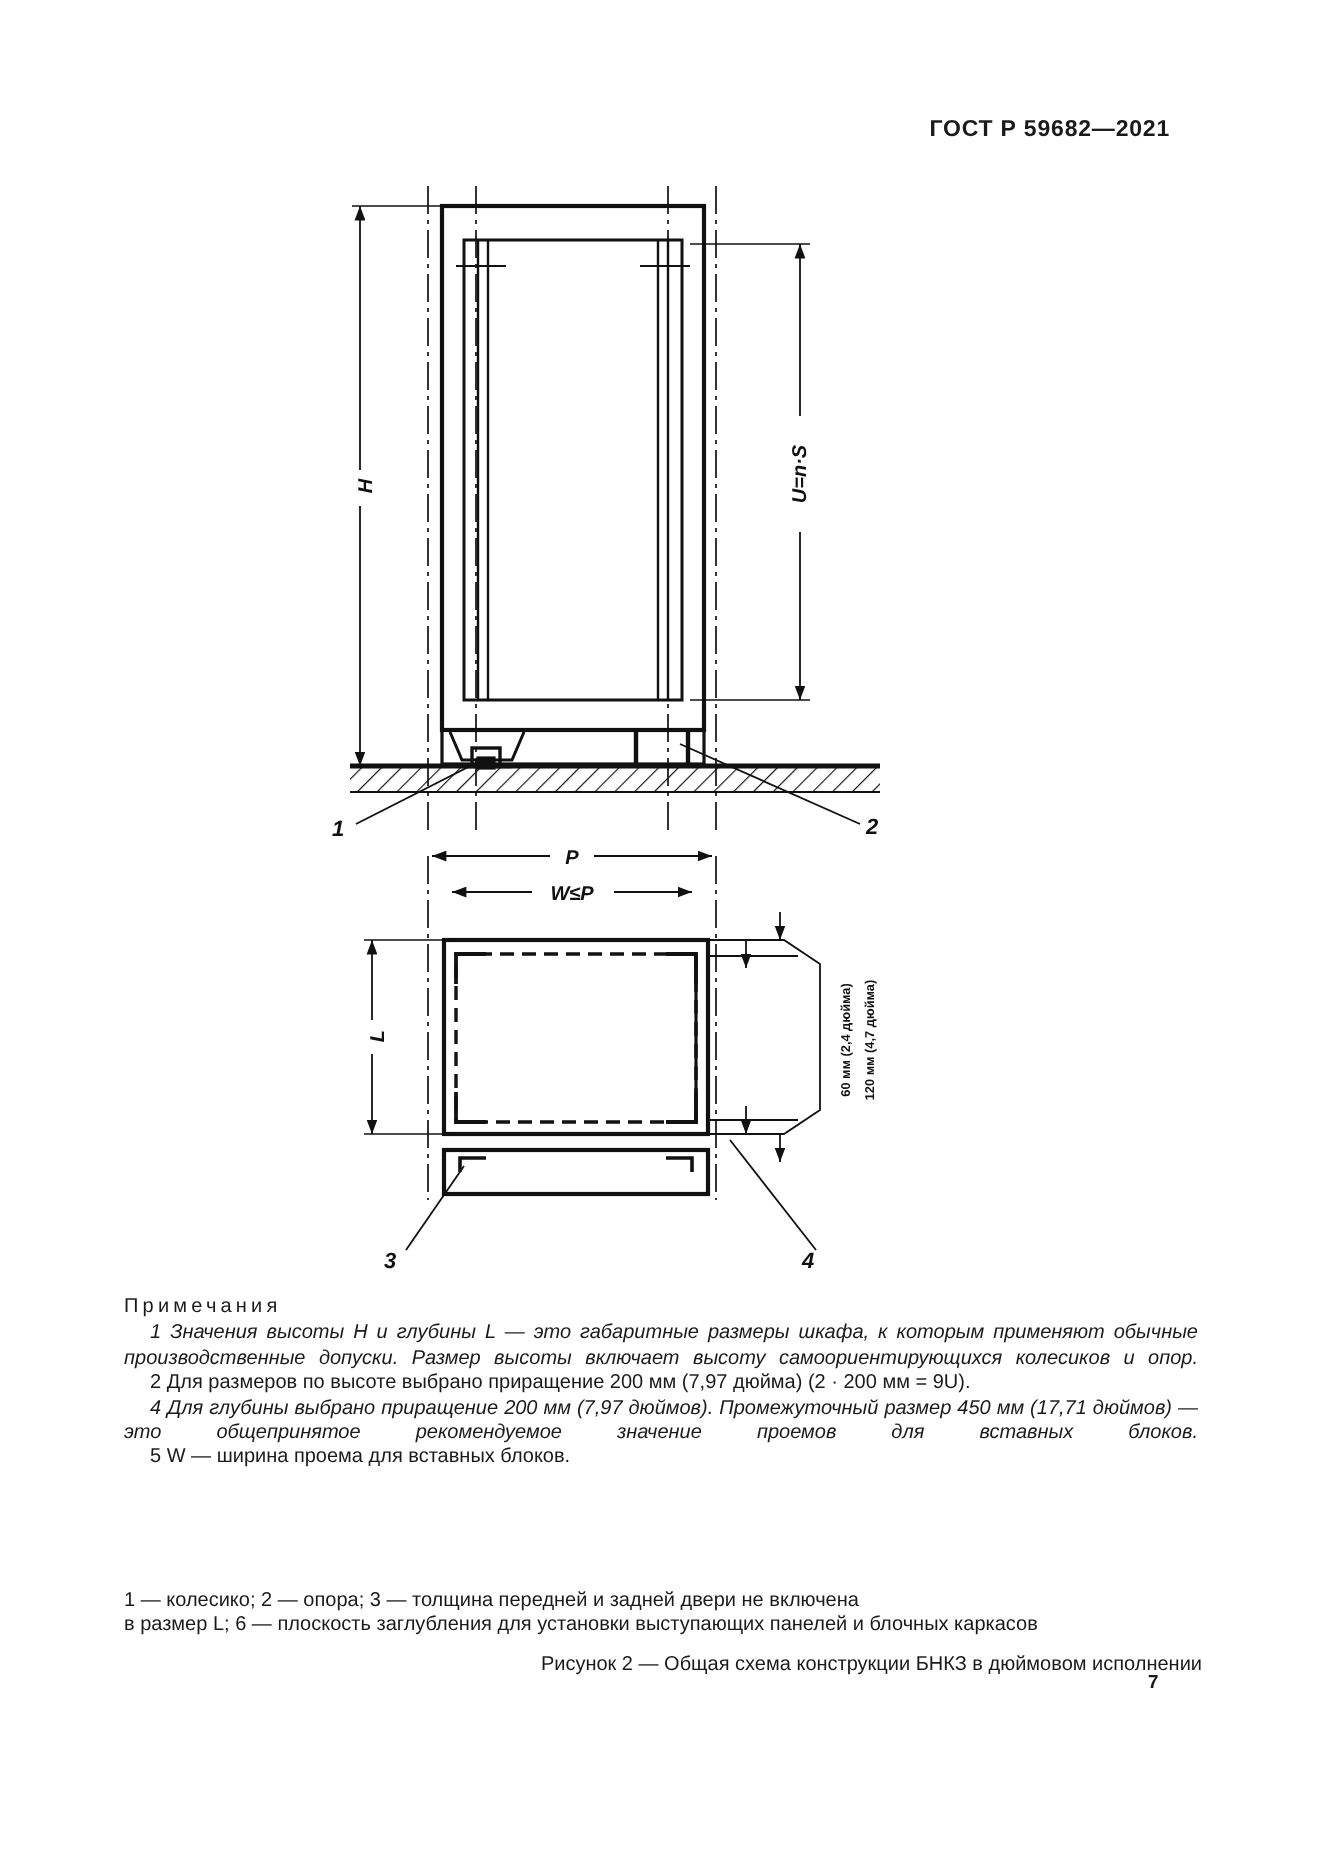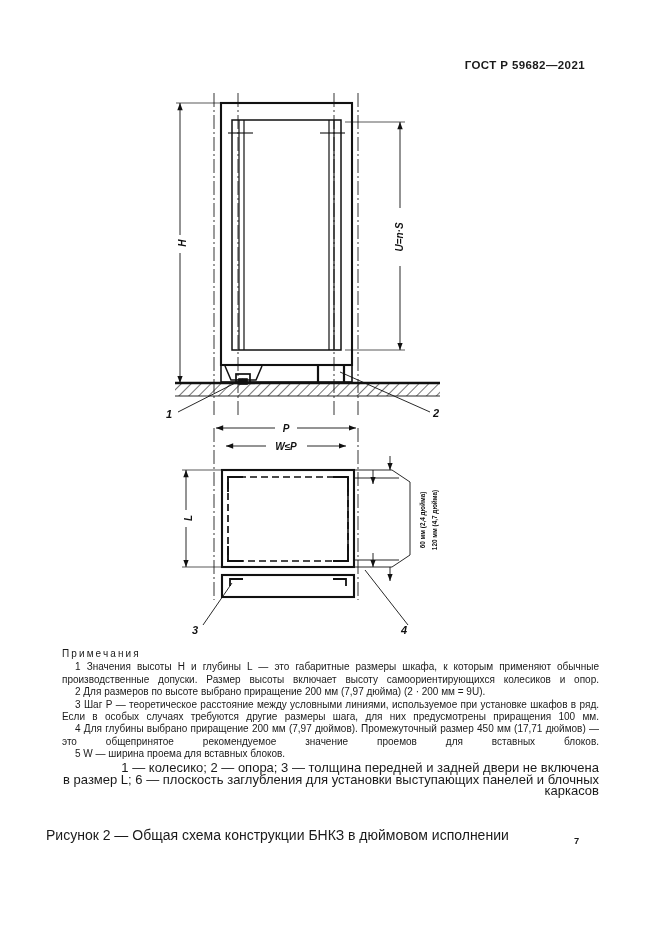--- a/index.html
+++ b/index.html
@@ -26,32 +26,32 @@
 
   
   .notes{
     position:absolute;left:62px;top:648px;width:537px;
     font-size:10px;line-height:12.4px;text-align:justify;
   }
   .notes .ttl{
     letter-spacing:2.1px;margin-bottom:1px;
   }
   .notes p{margin:0;text-indent:13px;}
-  .notes p.j{text-align:justify;text-align-last:justify;}
+  .notes p.j{text-align:justify;text-align-last:justify;font-style:italic;}
 
   
   .legend{
-    position:absolute;left:62px;top:762px;width:537px;
-    font-size:13px;line-height:11.5px;text-align:right;
+    position:absolute;left:62px;top:795px;width:537px;
+    font-size:10px;line-height:11.5px;text-align:left;
   }
 
   
   .fig-caption{
-    position:absolute;left:46px;top:827px;width:537px;
-    font-size:14px;text-align:left;
+    position:absolute;left:64px;top:827px;width:537px;
+    font-size:10px;text-align:right;
   }
 
   
   .pageno{
     position:absolute;left:574px;top:835px;
     font-size:9.4px;font-weight:bold;
   }
 
   
   text{font-family:"Liberation Sans", sans-serif;fill:#111;}
@@ -219,21 +219,20 @@
           <text class="callout" x="401" y="634">4</text>
         </g>
       </g>
     </svg>
   </div>
 
   <div class="notes">
     <div class="ttl">Примечания</div>
     <p class="j">1 Значения высоты H и глубины L — это габаритные размеры шкафа, к которым применяют обычные производственные допуски. Размер высоты включает высоту самоориентирующихся колесиков и опор.</p>
     <p>2 Для размеров по высоте выбрано приращение 200 мм (7,97 дюйма) (2 · 200 мм = 9U).</p>
-    <p class="j">3 Шаг Р — теоретическое расстояние между условными линиями, используемое при установке шкафов в ряд. Если в особых случаях требуются другие размеры шага, для них предусмотрены приращения 100 мм.</p>
     <p class="j">4 Для глубины выбрано приращение 200 мм (7,97 дюймов). Промежуточный размер 450 мм (17,71 дюймов) — это общепринятое рекомендуемое значение проемов для вставных блоков.</p>
     <p>5 W — ширина проема для вставных блоков.</p>
   </div>
 
   <div class="legend">
     <div>1 — колесико; 2 — опора; 3 — толщина передней и задней двери не включена</div>
     <div>в размер L; 6 — плоскость заглубления для установки выступающих панелей и блочных каркасов</div>
   </div>
 
   <div class="fig-caption">Рисунок 2 — Общая схема конструкции БНКЗ в дюймовом исполнении</div>

